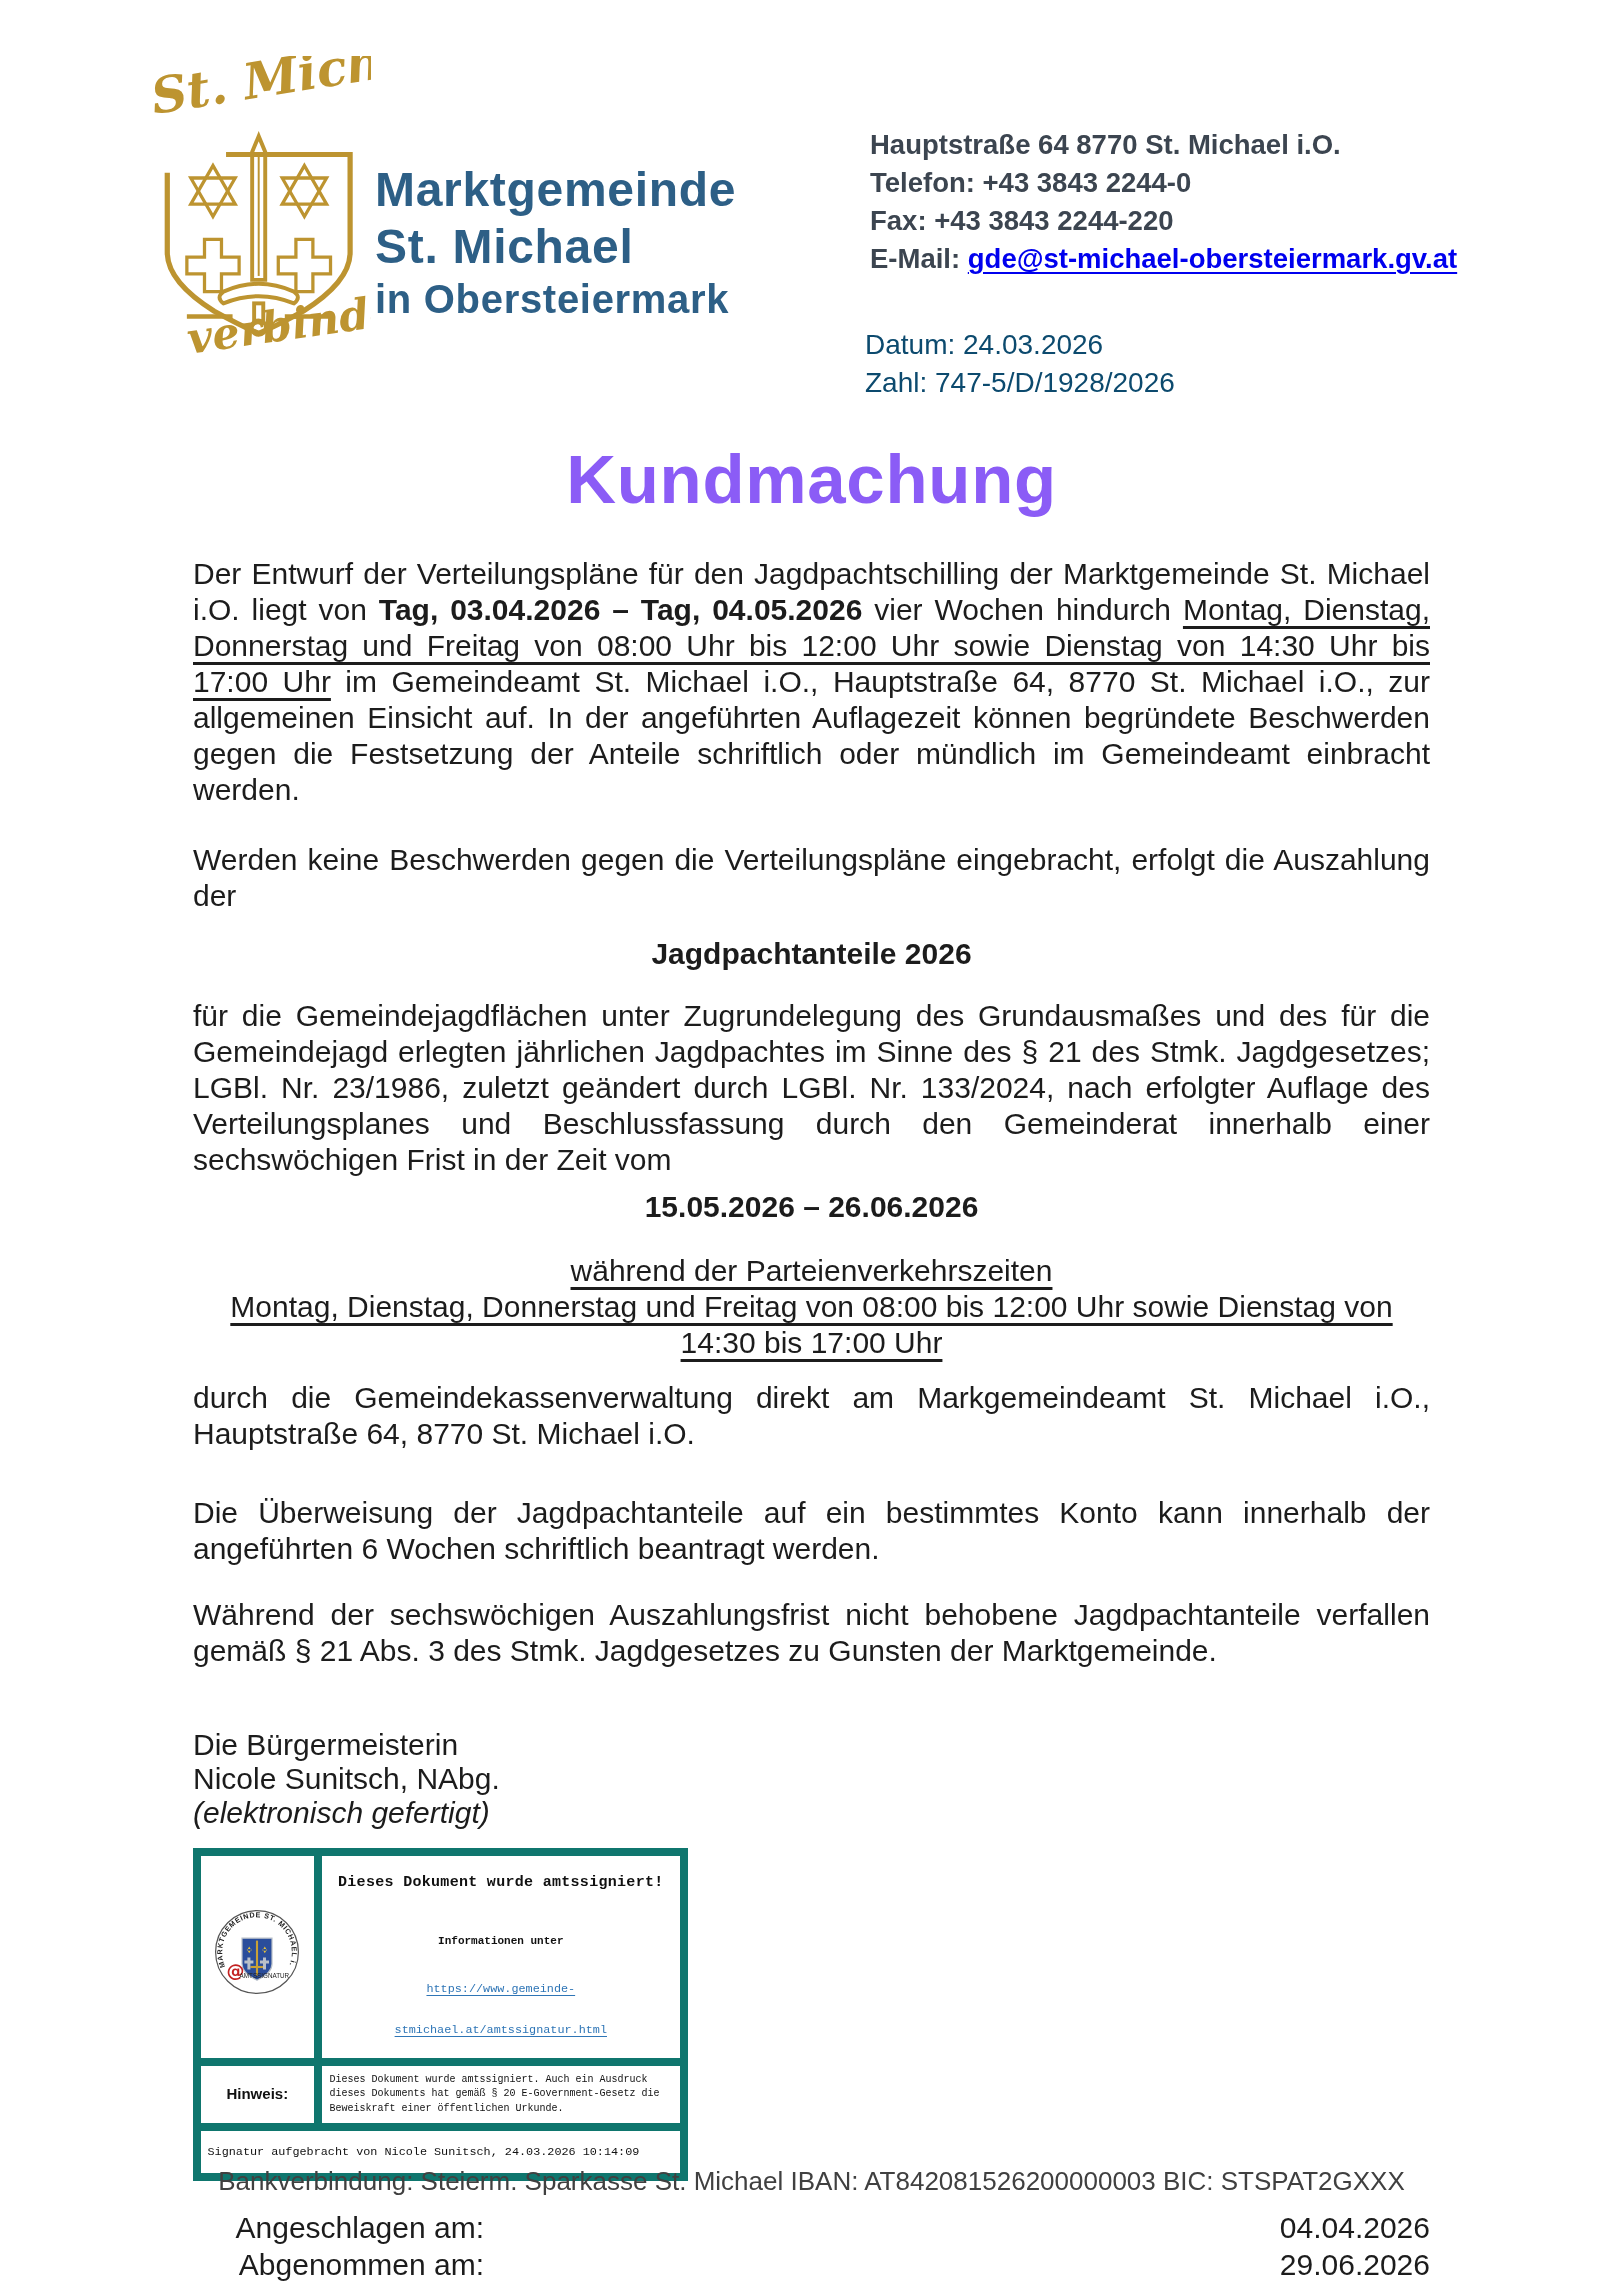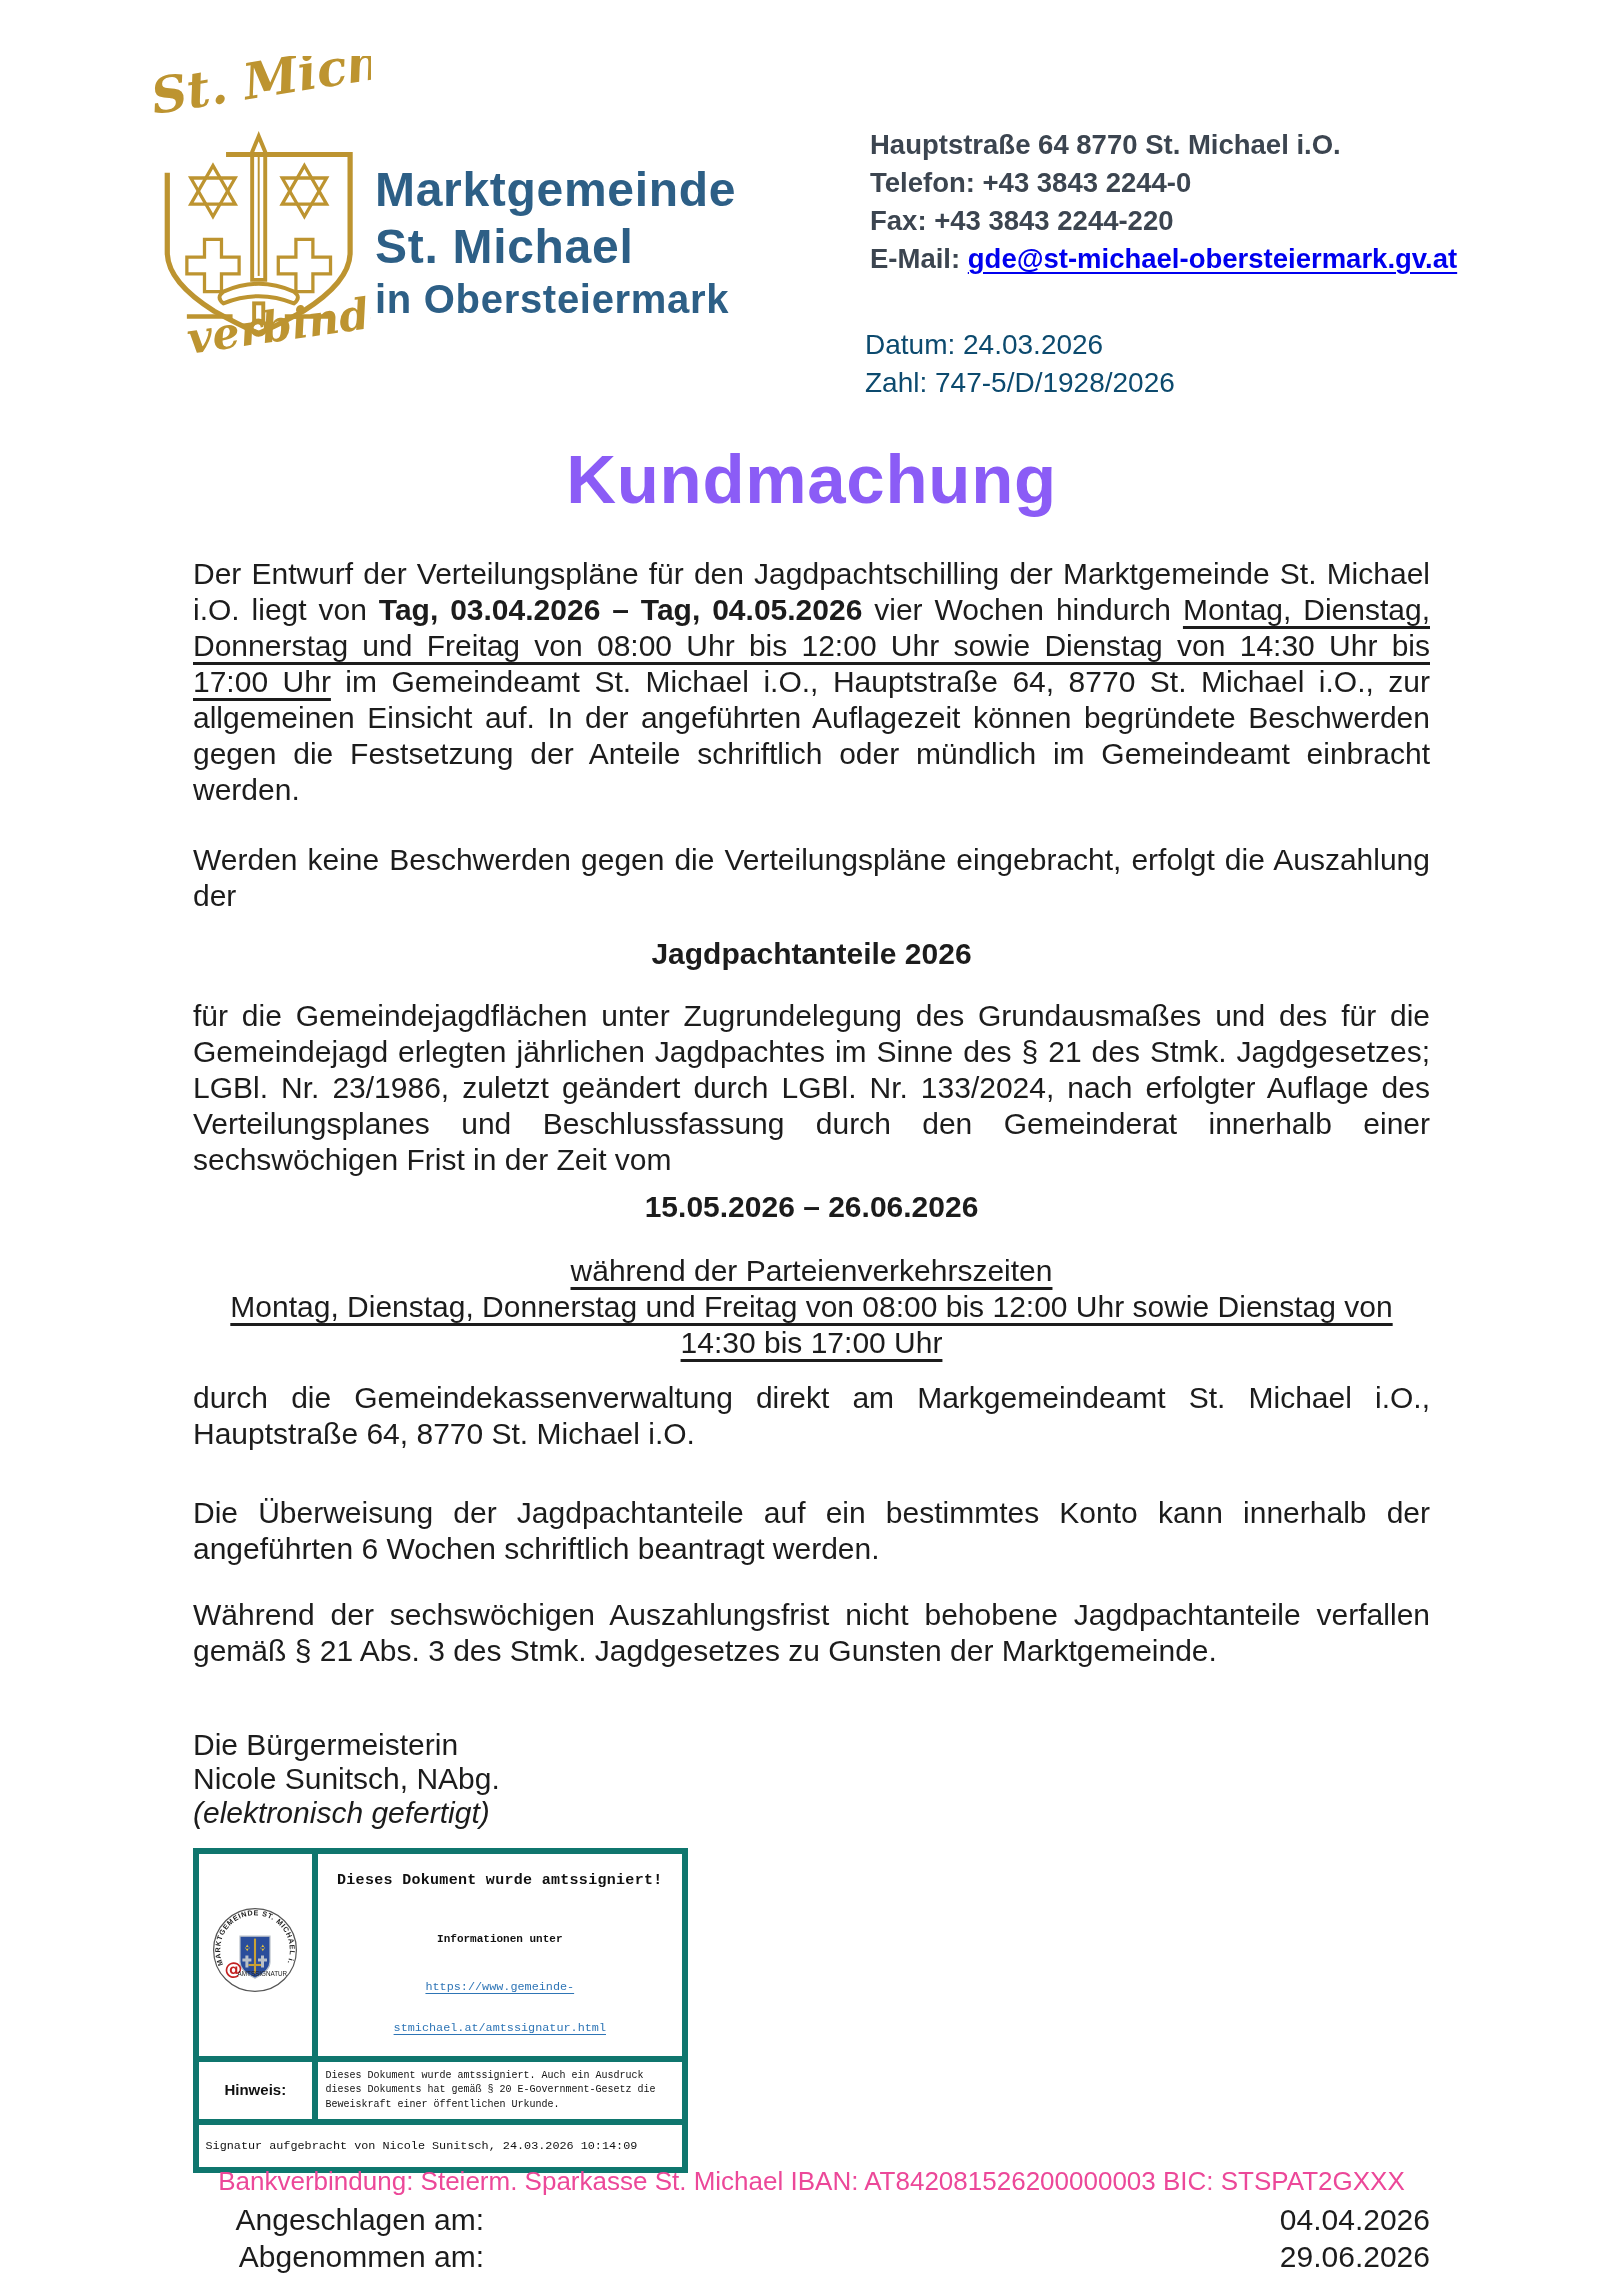--- a/index.html
+++ b/index.html
@@ -62,38 +62,38 @@
 
   .signoff { margin-bottom: 18.3px; line-height: 34px; }
   .signoff .it { font-style: italic; }
 
   
   .sigbox {
     width: 495px; border-collapse: collapse; margin-bottom: 27.5px;
     font-family: "Liberation Mono", "DejaVu Sans Mono", monospace;
     color: #111;
   }
-  .sigbox td { border: 6px solid #0f766e; vertical-align: middle; }
+  .sigbox td { border: 8px solid #0f766e; vertical-align: middle; }
   .sigbox .row1 td { border-bottom-width: 3.9px; }
   .seal-cell { width: 110px; text-align: center; padding: 3.9px 1.3px; }
   .head-cell { padding: 9.2px 9.2px 10.5px 9.2px; text-align: center; }
   .sig-headline { font-size: 15px; font-weight: bold; letter-spacing: 0.3px; margin-bottom: 22px; }
   .sig-info-label { font-size: 11px; font-weight: bold; margin-bottom: 6.5px; }
   .sig-url a { font-size: 11.8px; color: #2e75b6; text-decoration: underline; text-underline-offset: 2.6px; }
   .hint-cell { text-align: center; font-family: "Liberation Sans", sans-serif; font-size: 15px; font-weight: bold; }
   .note-cell { padding: 6.5px 7.9px; font-size: 10px; line-height: 14.4px; text-align: left; }
   .sigline-cell { padding: 3.3px 6.5px; font-size: 11.8px; text-align: left; }
 
   
   .posting { display: grid; grid-template-columns: 291px auto; line-height: 37px; text-align: right; }
 
   
   .page-footer {
     position: absolute; left: 0; top: 2163px; width: 100%;
-    text-align: center; font-size: 26px; color: #ec4899;
+    text-align: center; font-size: 26px; color: #404040;
   }
 </style>
 </head>
 <body>
 
 <div class="page">
 
   <div class="logo">
     <svg class="crest-svg" width="222" height="308" viewBox="0 0 340 470" style="font-size:46px">
       <g fill="none" stroke="#bd9430">

